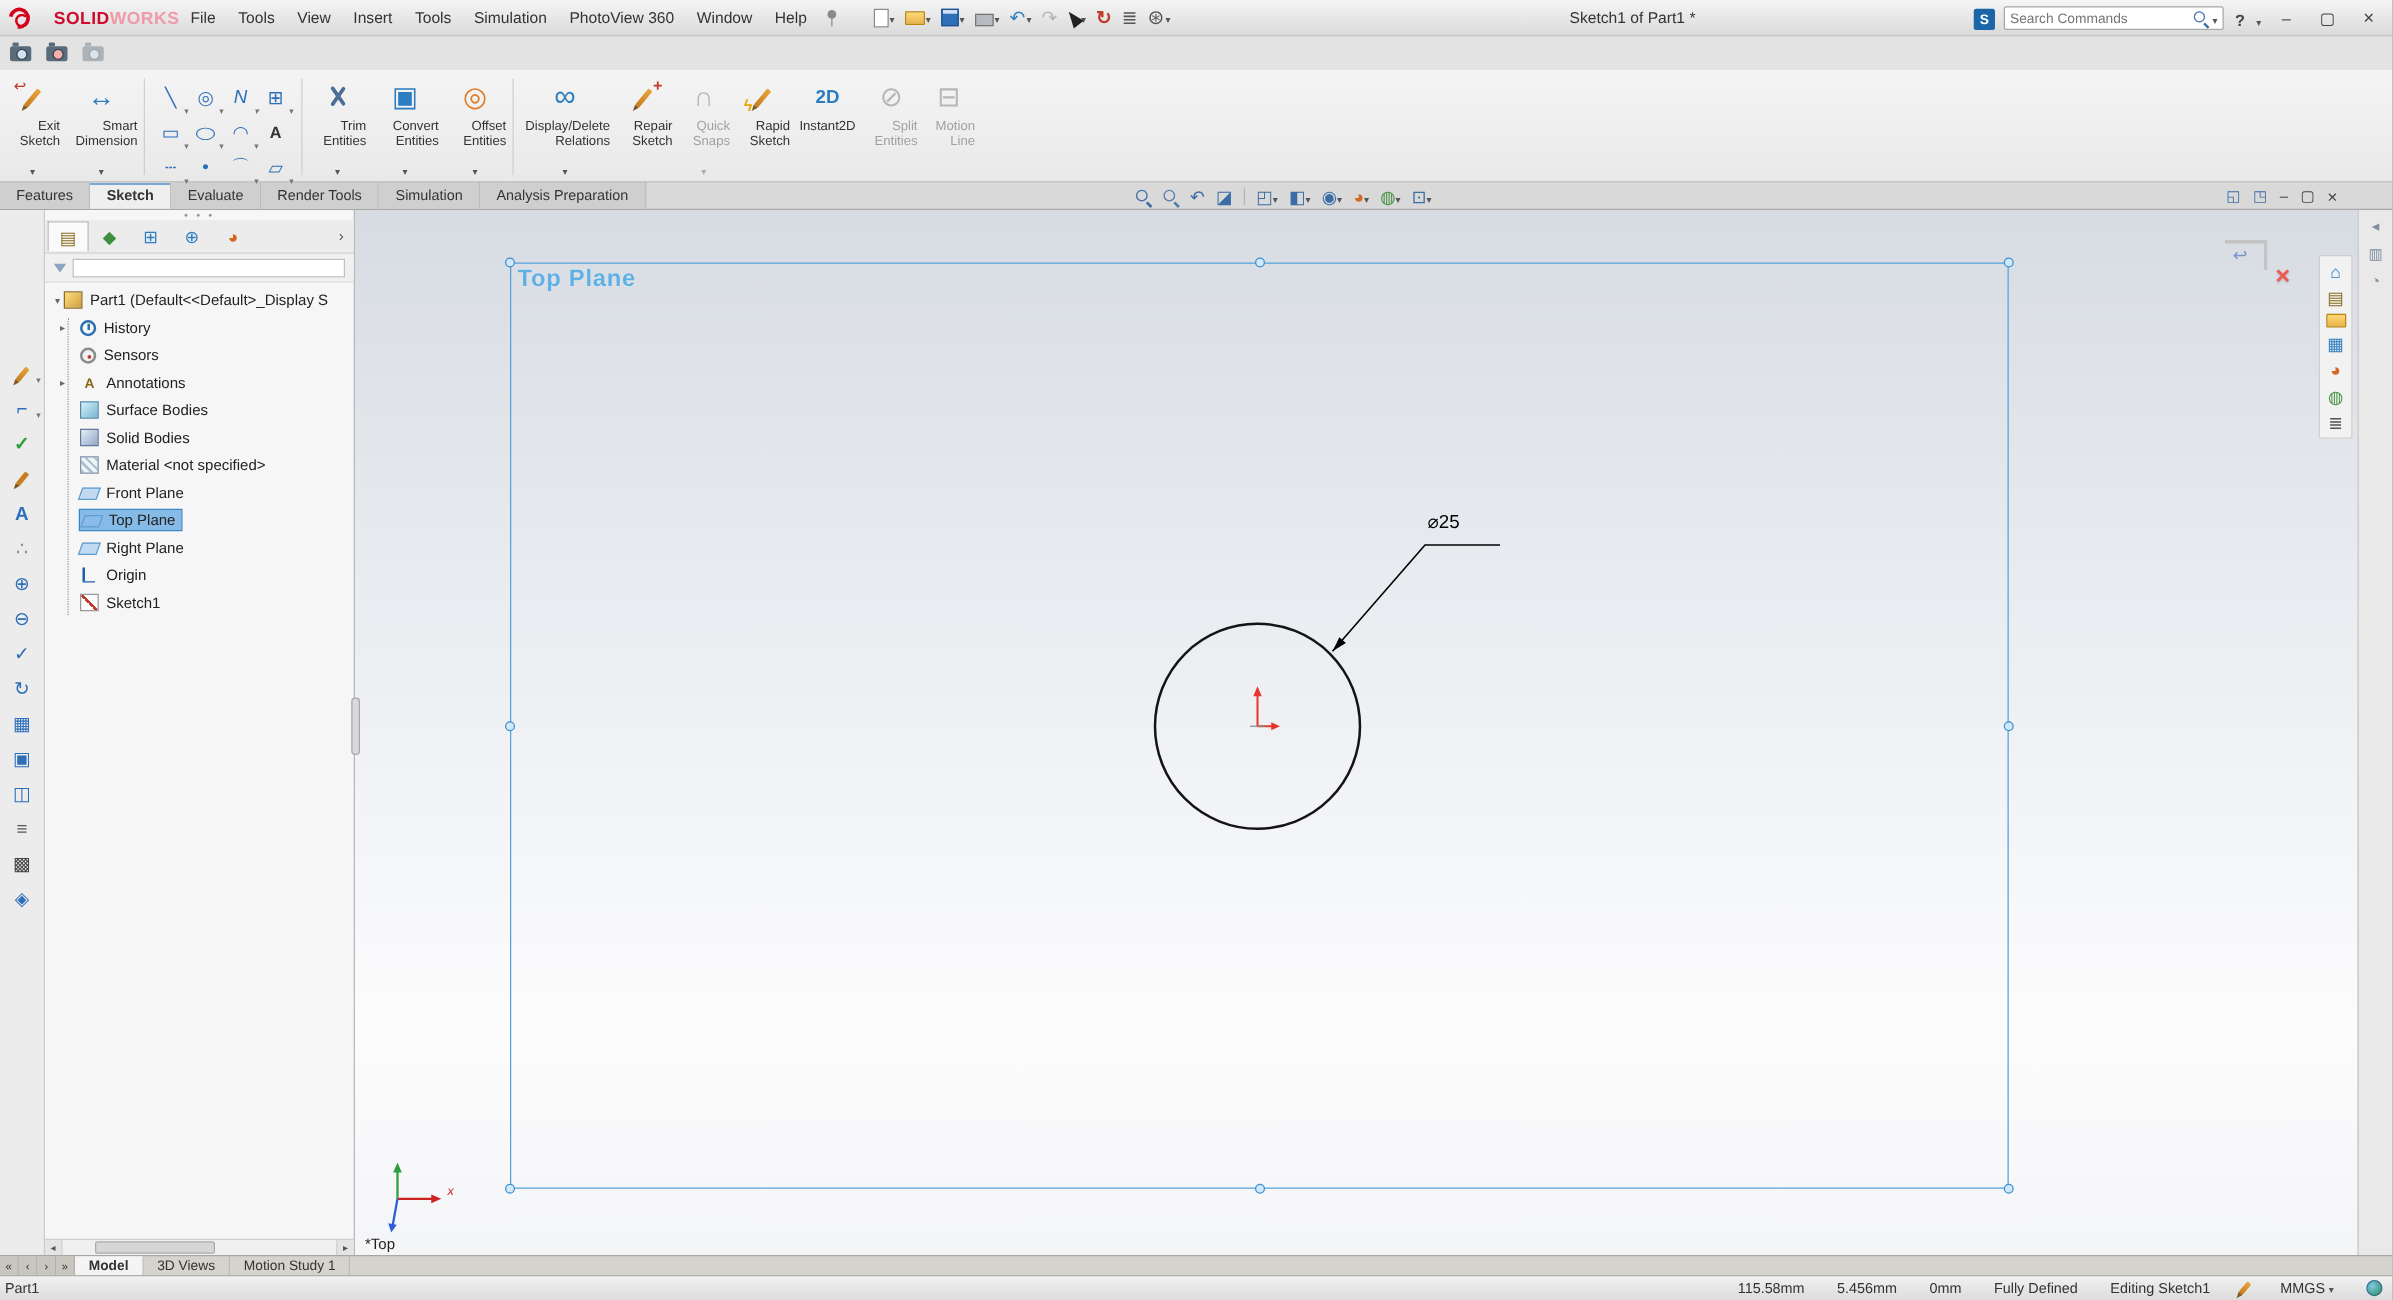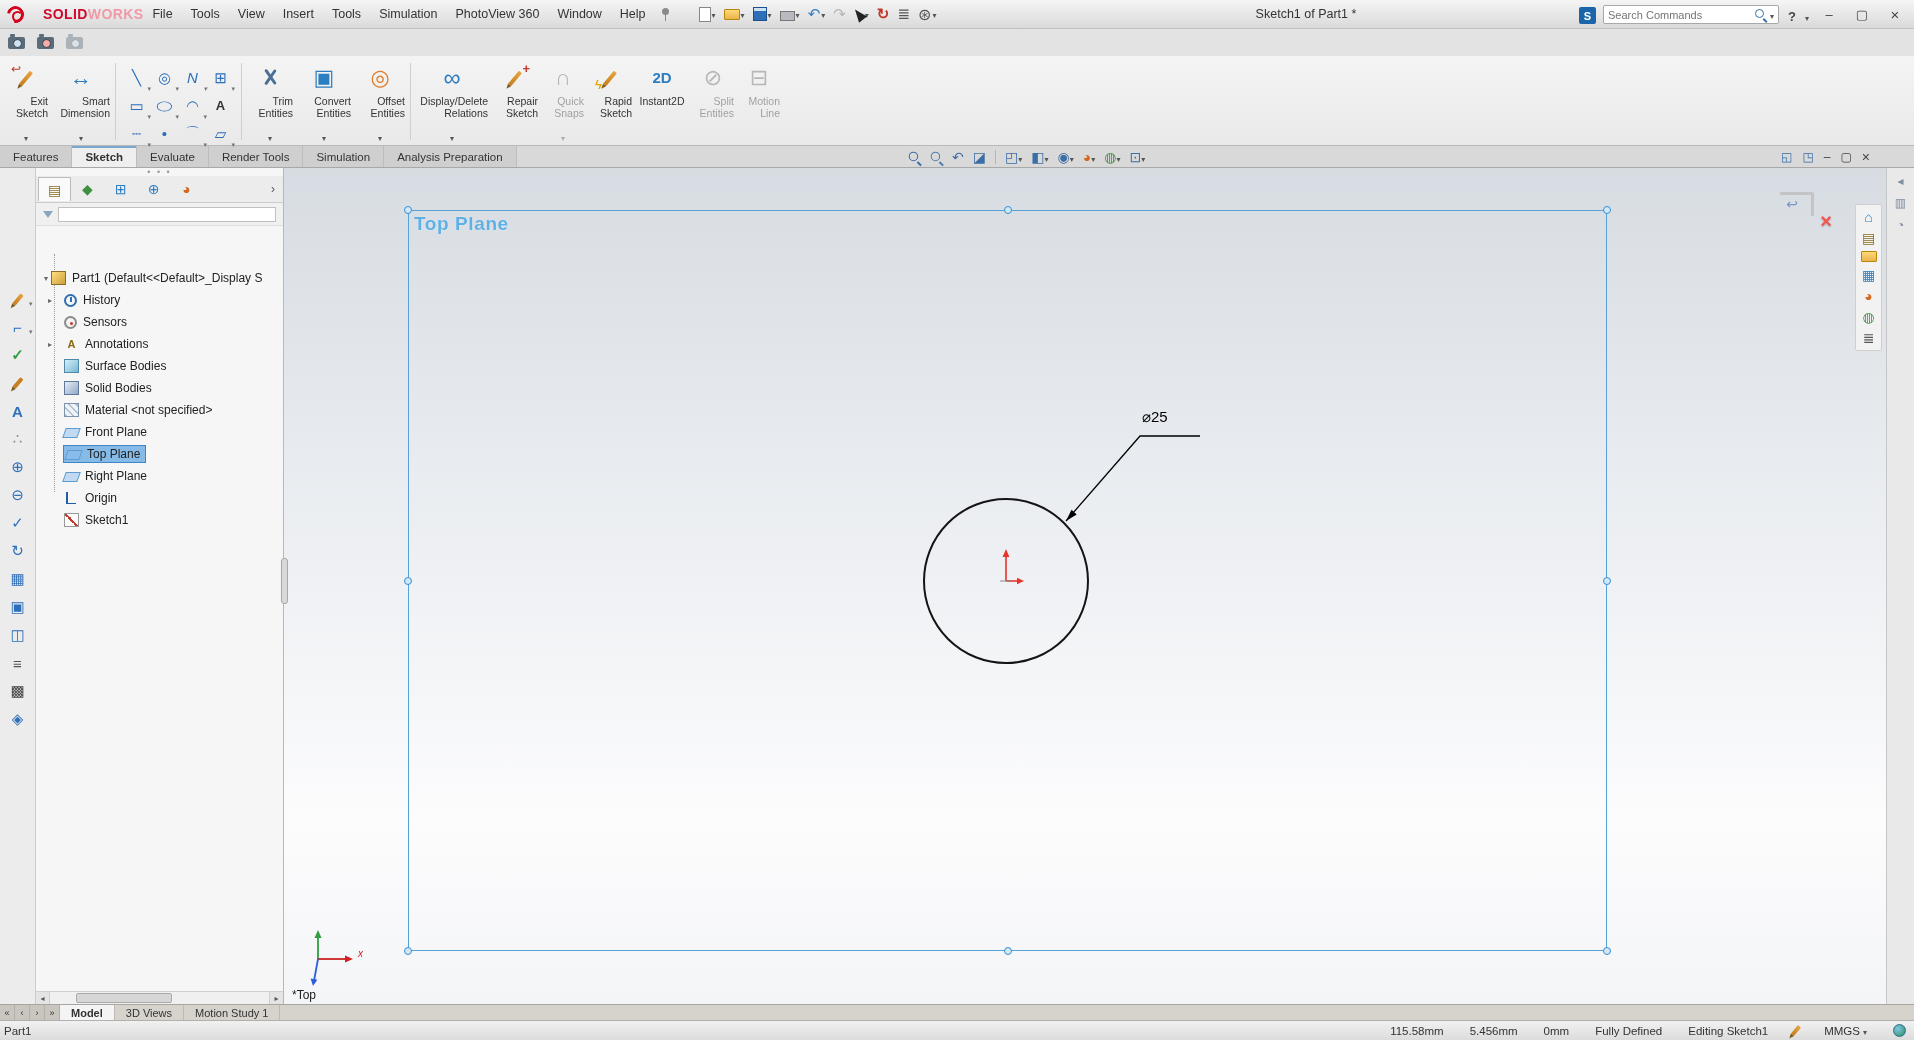--- a/index.html
+++ b/index.html
@@ -93,21 +93,21 @@
   .panel-tabs { height:27px; display:flex; align-items:center; background:#ececec; border-bottom:1px solid #cccccc; padding:0 2px; }
   .ptab { width:33px; height:24px; display:flex; align-items:center; justify-content:center; font-size:14px; }
   .ptab.active { background:#fafafa; border:1px solid #bbb; border-bottom:none; }
   .ptab-chevron { margin-left:auto; font-size:12px; color:#555; padding-right:6px; }
   .tree-filter { height:23px; display:flex; align-items:center; gap:5px; padding:0 7px; background:#f0f0f0; border-bottom:1px solid #dedede; }
   .funnel { width:0; height:0; border-left:5px solid transparent; border-right:5px solid transparent; border-top:7px solid #8aa5c0; }
   .tree-filter input { flex:1; height:15px; border:1px solid #c0c0c0; background:#fff; outline:none; font-size:10px; }
   .tree { position:relative; padding-top:3px; font-size:12px; }
   .tree::before { content:""; position:absolute; left:18px; top:28px; height:238px; border-left:1px dotted #9a9a9a; }
   .trow { display:flex; align-items:center; height:22px; padding-left:28px; white-space:nowrap; overflow:hidden; position:relative; }
-  .trow.root { padding-left:8px;margin-top:38px; }
+  .trow.root { padding-left:8px; }
   .twisty { position:absolute; left:12px; top:7px; font-size:8px; color:#666; }
   .twisty::before { content:attr(data-g); }
   .ti { width:15px; height:14px; margin-right:6px; flex:none; position:relative; display:inline-block; }
   .ti-part { background:linear-gradient(135deg,#ffdf7e,#cf9f3e); border:1px solid #8d6d28; }
   .ti-hist { width:13px; height:13px; border:2px solid #2d6fb0; border-radius:50%; }
   .ti-hist::after { content:""; position:absolute; left:4px; top:1px; width:1.5px; height:5px; background:#2d6fb0; }
   .ti-sens { width:13px; height:13px; border:2px solid #8a8a8a; border-radius:50%; background:#f2f2f2; }
   .ti-sens::after { content:""; position:absolute; left:4px; top:4px; width:3px; height:3px; background:#c0392b; border-radius:50%; }
   .ti-annot { text-align:center; }
   .ti-annot::before { content:"A"; font:bold 11px/14px "Liberation Sans",sans-serif; color:#8b6914; }

